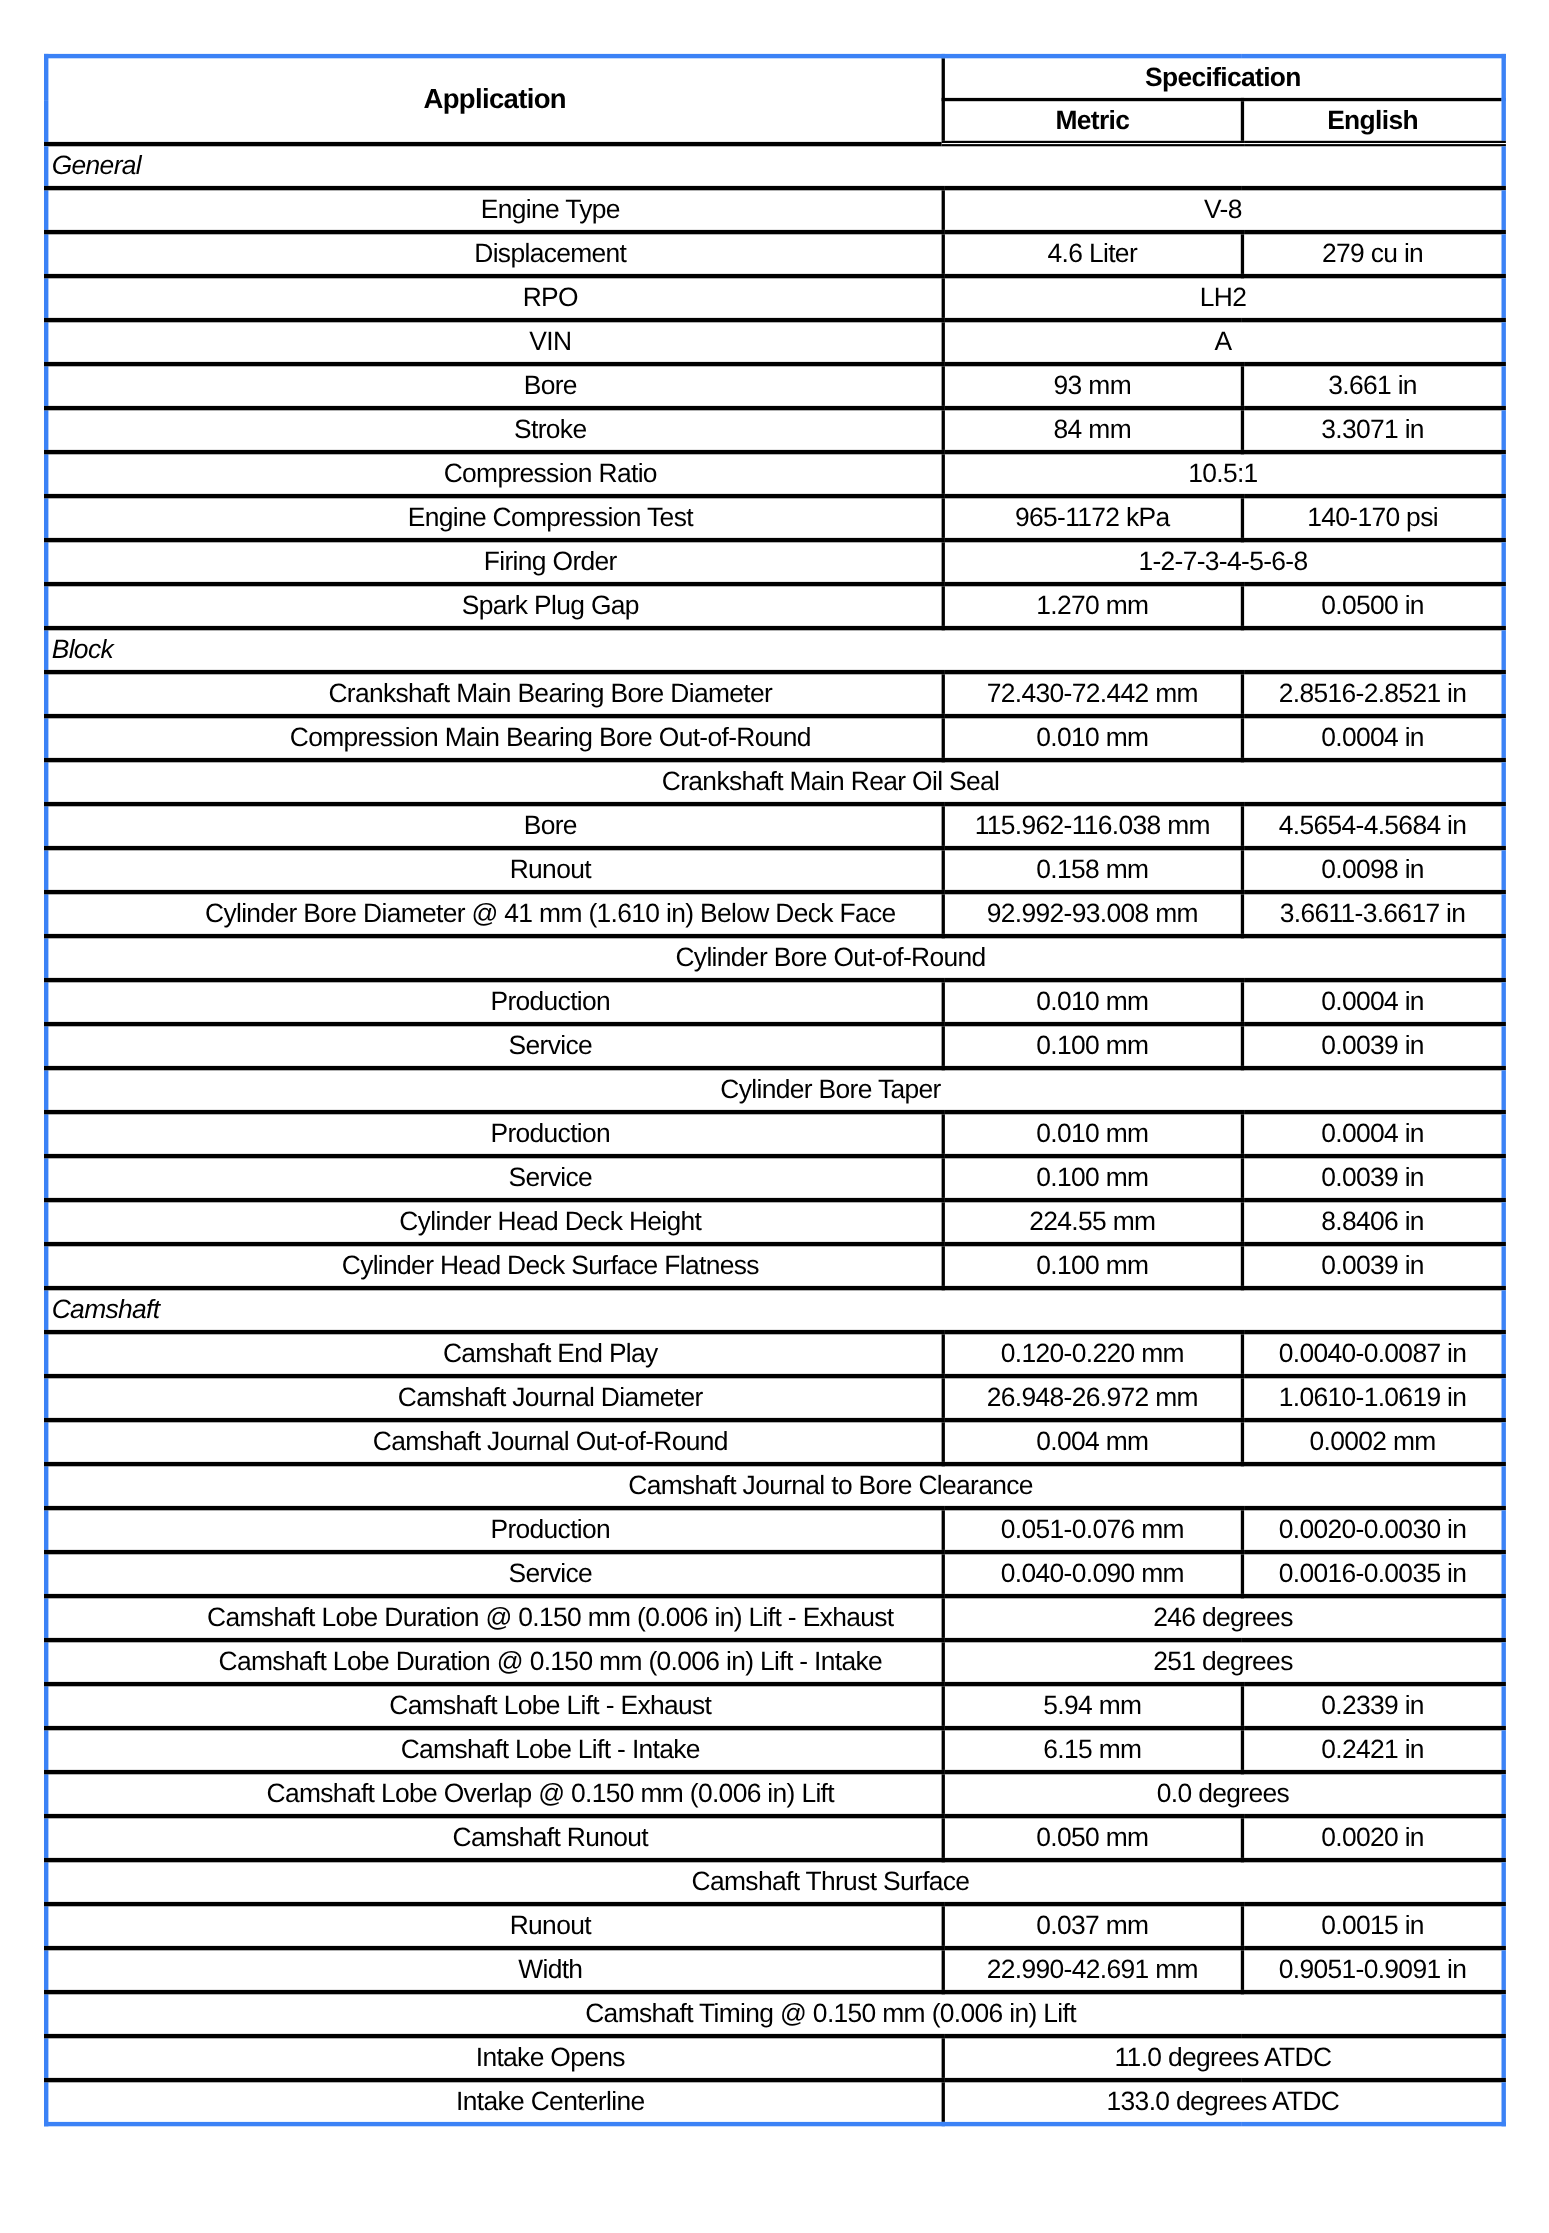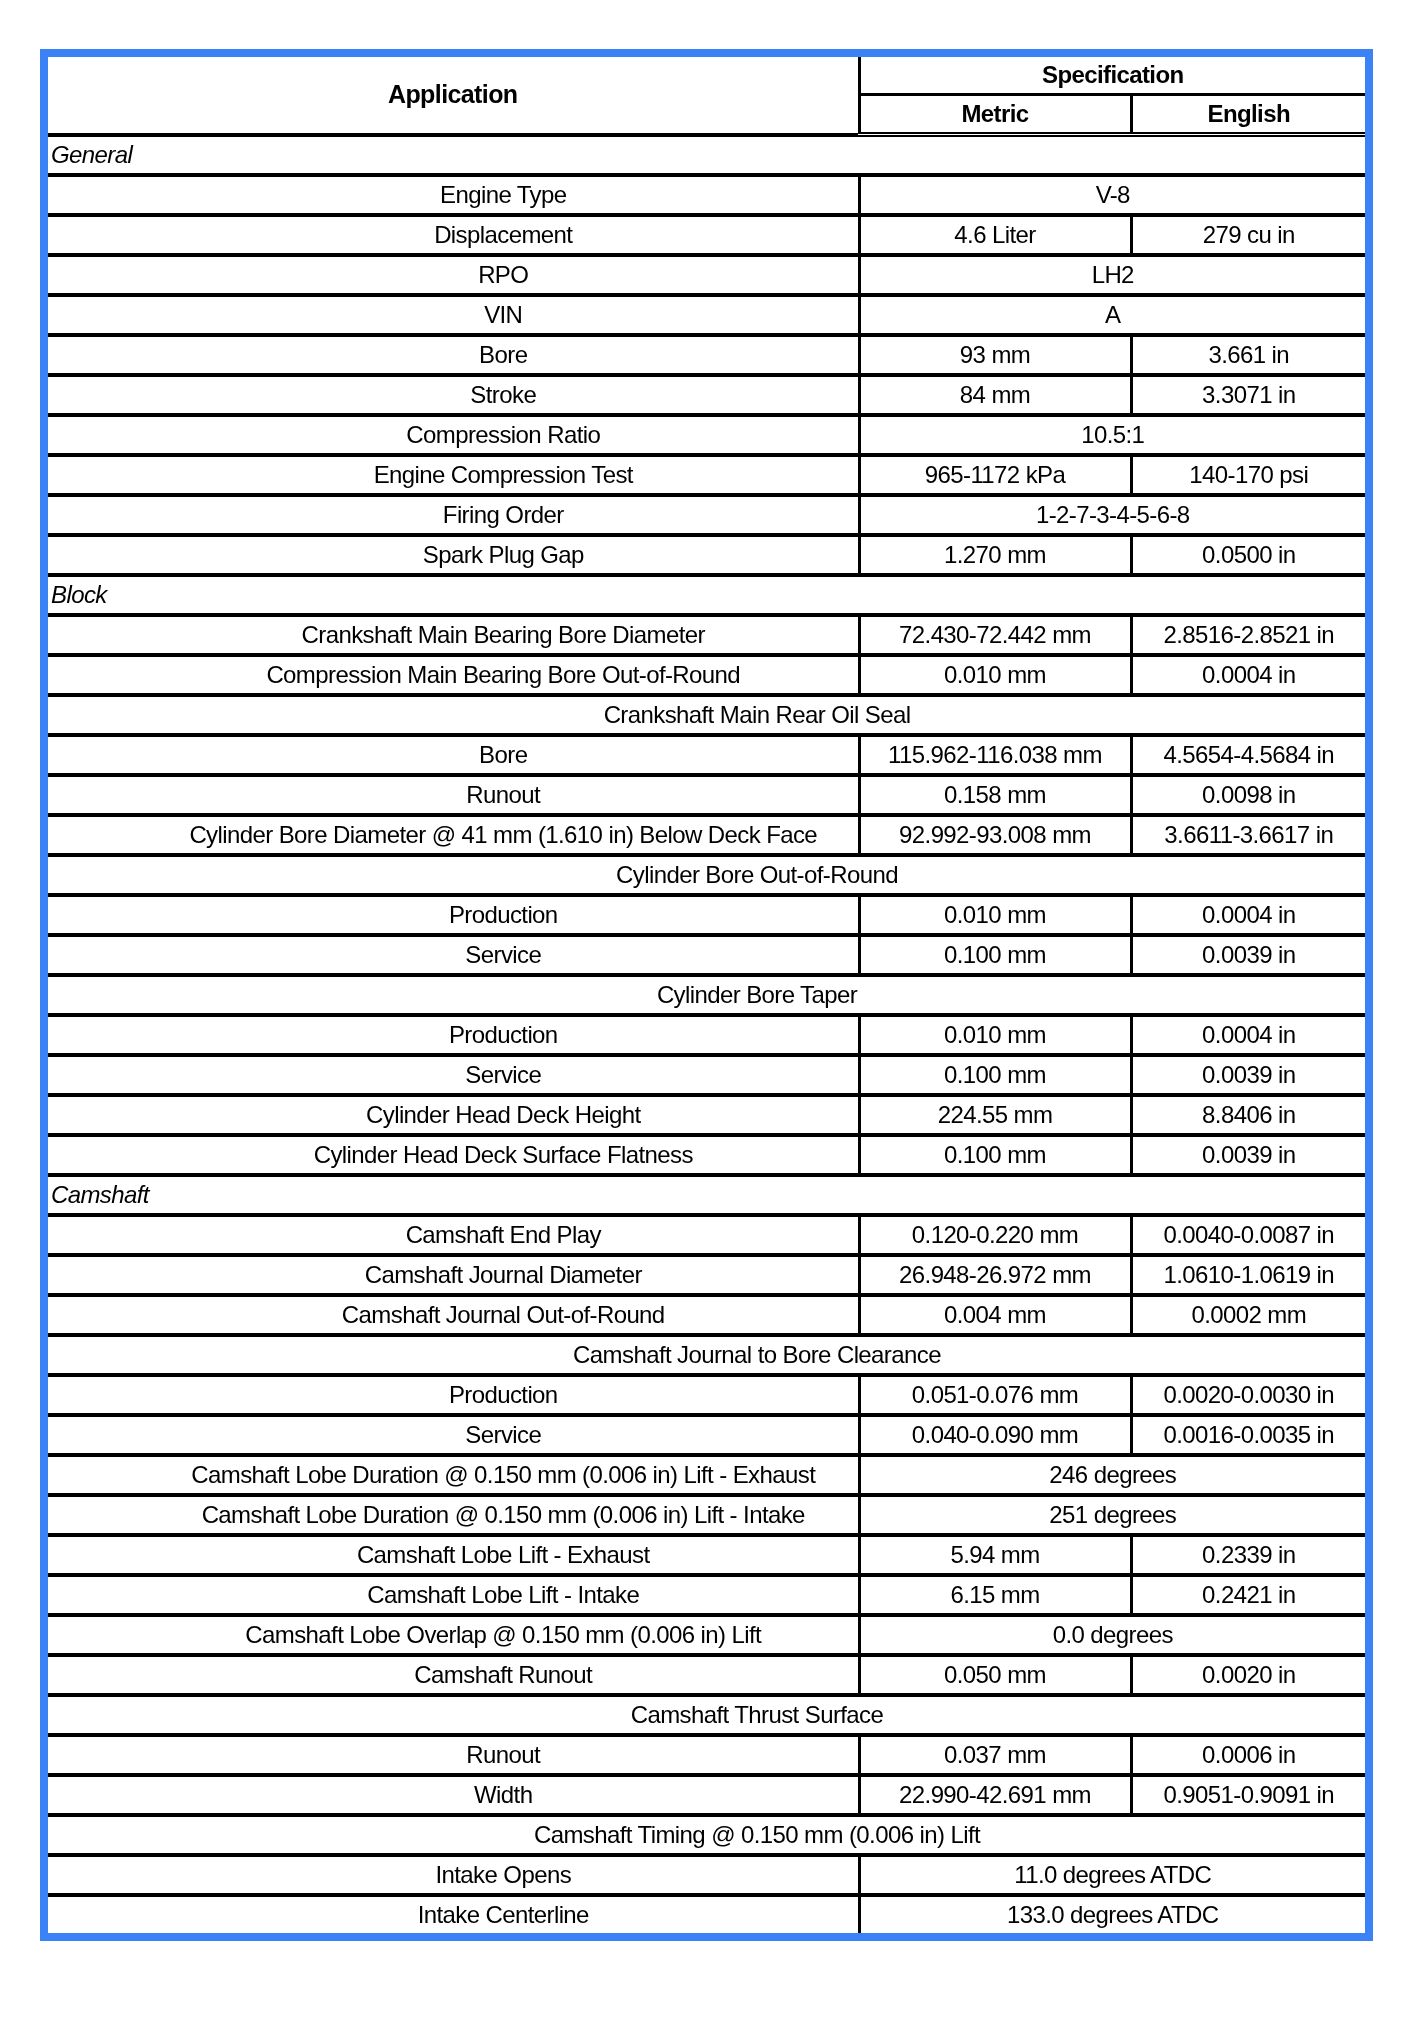--- a/index.html
+++ b/index.html
@@ -5,21 +5,21 @@
   html, body { margin: 0; padding: 0; background: #ffffff; }
   body { width: 1408px; height: 2030px; position: relative; overflow: hidden;
          font-family: "Liberation Sans", "DejaVu Sans", sans-serif; color: #000; }
   .sheet { position: absolute; left: 40px; top: 49px; width: 1325px; }
   table { border-collapse: collapse; width: 1325px; table-layout: fixed; }
   col.c-app { width: 815px; }
   col.c-met { width: 272px; }
   col.c-eng { width: 238px; }
   td, th { border: 3px solid #000; padding: 0; height: 36px; font-size: 24px;
            letter-spacing: -0.6px; white-space: nowrap; overflow: hidden; }
-  table { border: 8px solid #3b82f6; }
+  table { border: 4px solid #3b82f6; }
   th { font-weight: bold; text-align: center; }
   th.app-head { font-size: 25px; }
   th.spec-head { height: 36px; }
   tr.head2 th { height: 36px; border-bottom: 5px double #000; }
   td.val { text-align: center; }
   td.section { padding-left: 3px; font-style: italic; }
   td.item { padding-left: 101px; text-align: center; }
   tr.row td { border-top-width: 4px; }
 </style>
 </head>
@@ -215,21 +215,21 @@
           <td class="item">Camshaft Runout</td>
           <td class="val">0.050 mm</td>
           <td class="val">0.0020 in</td>
         </tr>
         <tr class="row">
           <td class="item" colspan="3">Camshaft Thrust Surface</td>
         </tr>
         <tr class="row">
           <td class="item">Runout</td>
           <td class="val">0.037 mm</td>
-          <td class="val">0.0006 in</td>
+          <td class="val">0.0015 in</td>
         </tr>
         <tr class="row">
           <td class="item">Width</td>
           <td class="val">22.990-42.691 mm</td>
           <td class="val">0.9051-0.9091 in</td>
         </tr>
         <tr class="row">
           <td class="item" colspan="3">Camshaft Timing @ 0.150 mm (0.006 in) Lift</td>
         </tr>
         <tr class="row">

